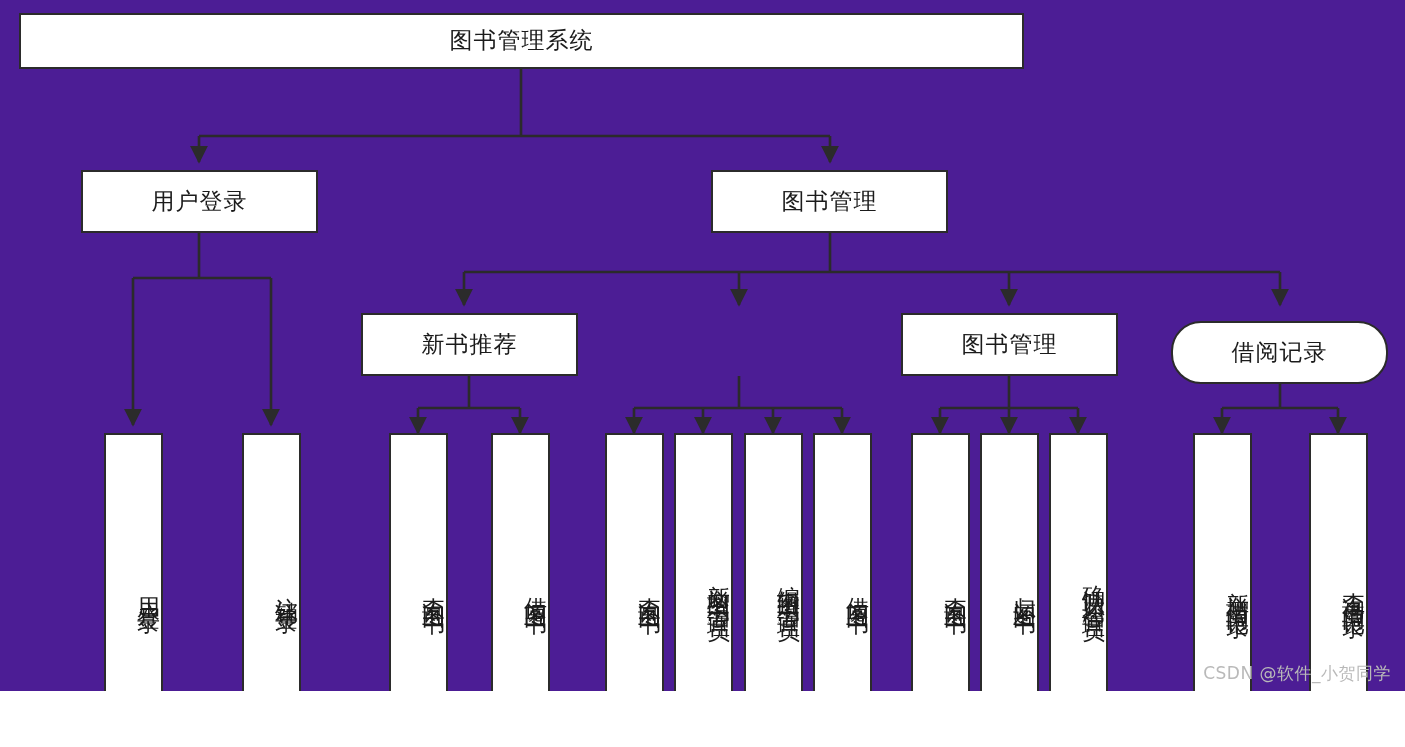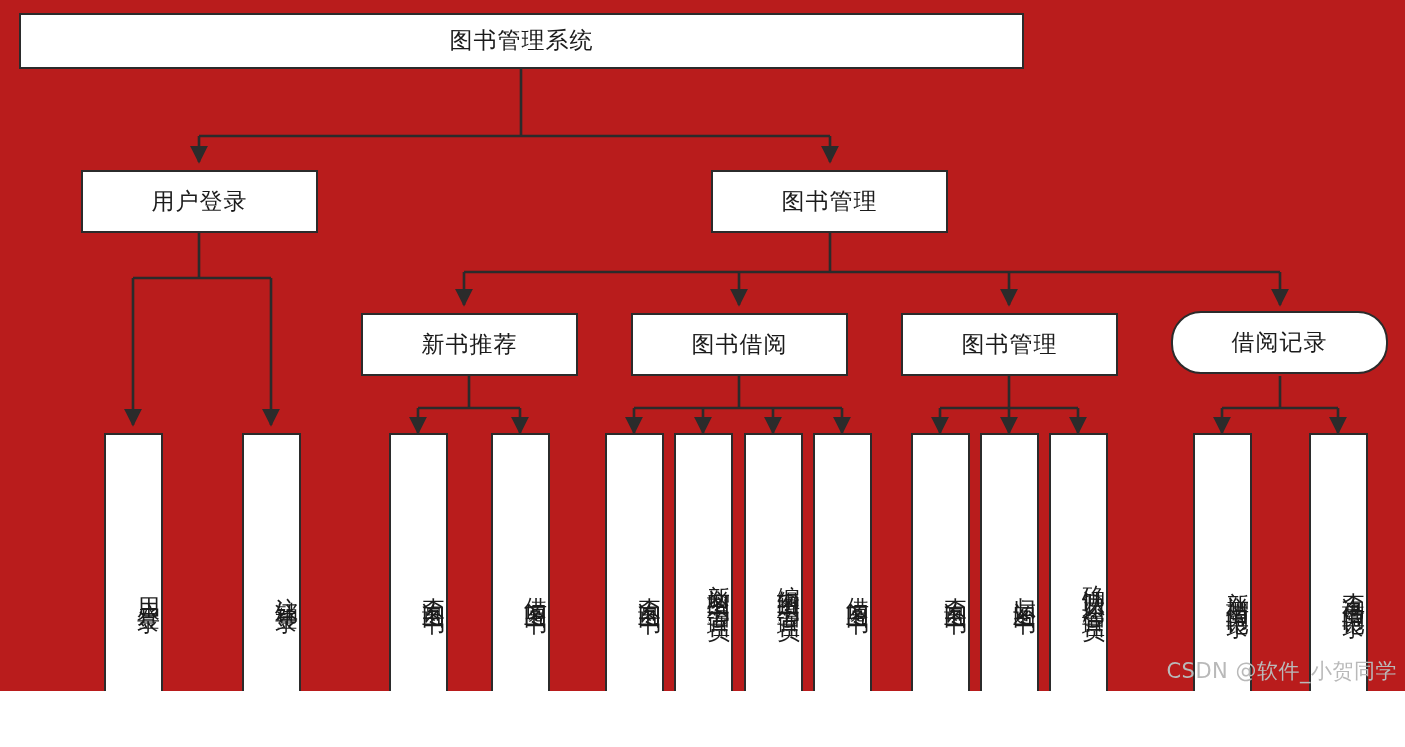--- a/index.html
+++ b/index.html
@@ -8,21 +8,21 @@
     padding: 0;
     background: #ffffff;
   }
   body {
     font-family: "DejaVu Sans", "Liberation Sans", sans-serif;
   }
   #diagram-root {
     position: relative;
     width: 1405px;
     height: 691px;
-    background: #b91c1c;
+    background: #4c1d95;
     overflow: hidden;
   }
   #edge-layer {
     position: absolute;
     left: 0;
     top: 0;
     width: 1405px;
     height: 747px;
     pointer-events: none;
   }
@@ -55,23 +55,23 @@
     justify-content: center;
     padding-top: 6px;
   }
   .node-v .vlabel {
     writing-mode: vertical-rl;
     text-orientation: upright;
     display: block;
   }
   .watermark {
     position: absolute;
-    right: 8px;
+    right: 14px;
     bottom: 6px;
-    font-size: 21px;
+    font-size: 17px;
     color: #b9b9b9;
     white-space: nowrap;
     letter-spacing: 0.5px;
   }
 </style>
 </head>
 <body>
 
 <div id="diagram-root">
 
@@ -134,29 +134,26 @@
   </div>
 
   <div class="node node-h" style="left:361px; top:313px; width:217px; height:63px;">
     <span>新书推荐</span>
   </div>
 
   <div class="node node-h" style="left:711px; top:170px; width:237px; height:63px;">
     <span>图书管理</span>
   </div>
 
-  <div class="node node-h" style="left:631px; top:313px; width:217px; height:63px;">
-    <span>图书借阅</span>
-  </div>
 
   <div class="node node-h" style="left:901px; top:313px; width:217px; height:63px;">
     <span>图书管理</span>
   </div>
 
-  <div class="node node-h" style="left:1171px; top:311px; width:217px; height:63px;border-radius:30px;">
+  <div class="node node-h" style="left:1171px; top:321px; width:217px; height:63px;border-radius:30px;">
     <span>借阅记录</span>
   </div>
 
   <div class="node node-v" style="left:104px; top:433px; width:59px; height:306px;">
     <span class="vlabel">用户登录</span>
   </div>
 
   <div class="node node-v" style="left:242px; top:433px; width:59px; height:306px;">
     <span class="vlabel">注销登录</span>
   </div>

